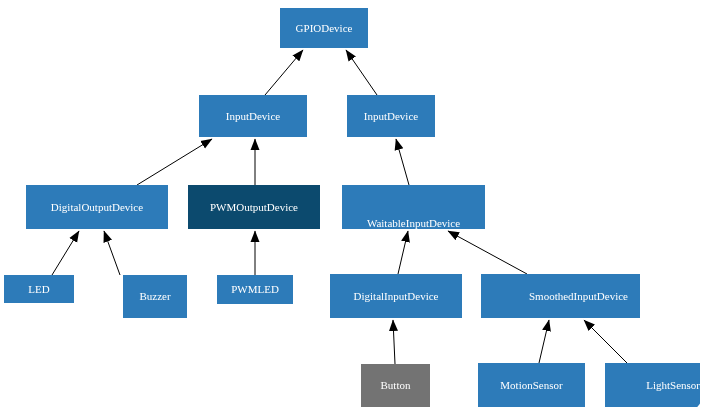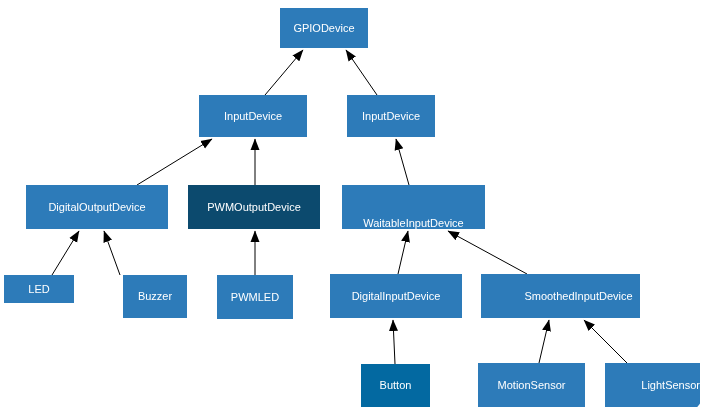--- a/index.html
+++ b/index.html
@@ -5,21 +5,21 @@
   html, body {
     margin: 0;
     padding: 0;
     background: #ffffff;
   }
   .canvas {
     position: relative;
     width: 704px;
     height: 415px;
     background: #ffffff;
-    font-family: Liberation Sans, sans-serif;
+    font-family: Liberation Serif, serif;
     overflow: hidden;
     border-radius: 25px;
   }
   .edges-layer {
     position: absolute;
     left: 0;
     top: 0;
     width: 704px;
     height: 415px;
     pointer-events: none;
@@ -82,30 +82,30 @@
       </div>
       <div class="class-node" style="left: 342px; top: 185px; width: 143px; height: 44px; background: rgb(45, 123, 185); color: rgb(255, 255, 255); align-items: flex-end;">
         <span>WaitableInputDevice</span>
       </div>
       <div class="class-node" style="left: 4px; top: 275px; width: 70px; height: 28px; background: rgb(45, 123, 185); color: rgb(255, 255, 255);">
         <span>LED</span>
       </div>
       <div class="class-node" style="left: 95px; top: 275px; width: 64px; height: 43px; background: rgb(45, 123, 185); color: rgb(255, 255, 255); margin-left: 28px;">
         <span>Buzzer</span>
       </div>
-      <div class="class-node" style="left: 217px; top: 275px; width: 76px; height: 44px; background: rgb(45, 123, 185); color: rgb(255, 255, 255);">
+      <div class="class-node" style="left: 217px; top: 275px; width: 76px; height: 29px; background: rgb(45, 123, 185); color: rgb(255, 255, 255);">
         <span>PWMLED</span>
       </div>
       <div class="class-node" style="left: 330px; top: 274px; width: 132px; height: 44px; background: rgb(45, 123, 185); color: rgb(255, 255, 255);">
         <span>DigitalInputDevice</span>
       </div>
       <div class="class-node" style="left: 481px; top: 274px; width: 159px; height: 44px; background: rgb(45, 123, 185); color: rgb(255, 255, 255); padding-left: 36px;">
         <span>SmoothedInputDevice</span>
       </div>
-      <div class="class-node" style="left: 361px; top: 364px; width: 69px; height: 43px; background: #0369a1; color: rgb(255, 255, 255); justify-content: center;">
+      <div class="class-node" style="left: 361px; top: 364px; width: 69px; height: 43px; background: #737373; color: rgb(255, 255, 255); justify-content: center;">
         <span>Button</span>
       </div>
       <div class="class-node" style="left: 478px; top: 363px; width: 107px; height: 44px; background: rgb(45, 123, 185); color: rgb(255, 255, 255); text-align: center;">
         <span>MotionSensor</span>
       </div>
       <div class="class-node" style="left: 605px; top: 363px; width: 95px; height: 44px; background: rgb(45, 123, 185); color: rgb(255, 255, 255); justify-content: flex-end;">
         <span>LightSensor</span>
       </div>
     </div>
 </div>

